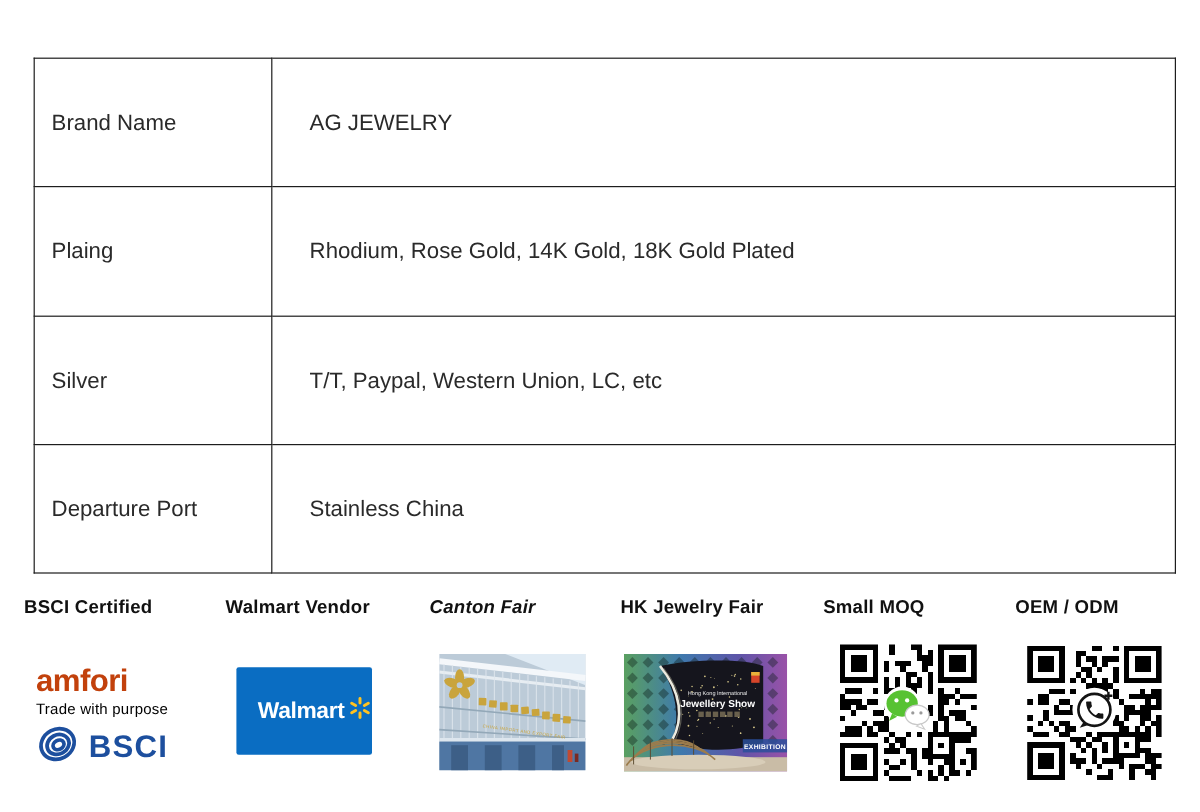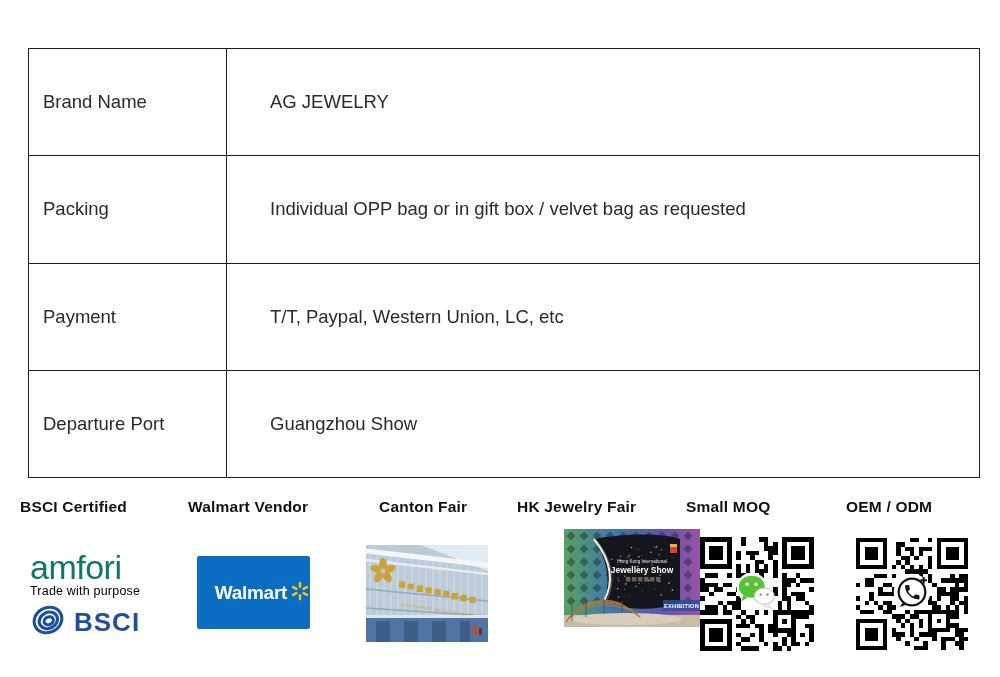--- a/index.html
+++ b/index.html
@@ -5,72 +5,72 @@
   html,body{margin:0;padding:0;background:#fff;}
   .page{position:relative;width:1000px;height:677px;background:#fff;overflow:hidden;
         font-family:"Liberation Sans", sans-serif;color:#262626;}
 
   
   table.spec{position:absolute;left:28px;top:28px;width:952px;height:430px;
              border-collapse:collapse;table-layout:fixed;margin-top:20px;}
   table.spec td{border:1.6px solid #1d1d1d;font-size:18.5px;color:#2a2a2a;
                 vertical-align:middle;white-space:nowrap;overflow:hidden;}
   table.spec td.k{width:182px;padding-left:14px;}
-  table.spec td.v{padding-left:43px;}
+  table.spec td.v{padding-left:31px;}
 
   
   .badge-label{position:absolute;top:498px;height:20px;font-size:15.5px;font-weight:bold;
                color:#111;letter-spacing:.2px;}
-  .lb1{left:20px;width:130px;} .lb2{left:188px;width:130px;} .lb3{left:379px;width:132px;}
+  .lb1{left:20px;width:130px;} .lb2{left:188px;width:130px;} .lb3{left:358px;width:132px;font-style:italic;}
   .lb4{left:517px;width:134px;} .lb5{left:686px;width:130px;} .lb6{left:846px;width:130px;}
 
   
   .amfori{position:absolute;left:30px;top:551px;width:120px;height:92px;}
-  .amfori-word{font-size:34px;line-height:32px;font-weight:normal;color:#0f766e;letter-spacing:-.5px;}
+  .amfori-word{font-size:26px;line-height:32px;font-weight:bold;color:#c2410c;letter-spacing:-.5px;}
   .amfori-tag{font-size:12.5px;line-height:14px;color:#000000;margin-top:1px;letter-spacing:.2px;}
   .bsci-row{display:flex;align-items:center;gap:8px;margin-top:4px;}
   .bsci-word{font-size:26px;color:#1d4f9e;letter-spacing:1px;font-weight:bold;}
 
   
   .walmart{position:absolute;left:197px;top:556px;width:113px;height:73px;background:#0a6dc2;
            display:flex;align-items:center;justify-content:flex-end;gap:3px;border-radius:2px;}
   .walmart-word{color:#fff;font-size:19px;font-weight:bold;letter-spacing:-.3px;}
 
   
   .canton{position:absolute;left:366px;top:545px;width:122px;height:97px;}
-  .hk{position:absolute;left:520px;top:529px;width:152px;height:98px;margin-left:44px;}
+  .hk{position:absolute;left:520px;top:545px;width:152px;height:98px;}
 
   
   .qr{position:absolute;width:114px;height:114px;background:#fff;}
   .qr-wechat{left:700px;top:537px;}
   .qr-whatsapp{left:856px;top:538px;width:112px;height:112px;}
   .qr-icon{position:absolute;left:50%;top:50%;transform:translate(-50%,-50%);}
 </style>
 </head>
 <body>
 
 <div class="page">
 
   <table class="spec">
     <tbody>
       <tr>
         <td class="k">Brand Name</td>
         <td class="v">AG JEWELRY</td>
       </tr>
       <tr>
-        <td class="k">Packing</td>
-        <td class="v">Individual OPP bag or in gift box / velvet bag as requested</td>
+        <td class="k">Plaing</td>
+        <td class="v">Rhodium, Rose Gold, 14K Gold, 18K Gold Plated</td>
       </tr>
       <tr>
-        <td class="k">Payment</td>
+        <td class="k">Silver</td>
         <td class="v">T/T, Paypal, Western Union, LC, etc</td>
       </tr>
       <tr>
         <td class="k">Departure Port</td>
-        <td class="v">Guangzhou Show</td>
+        <td class="v">Stainless China</td>
       </tr>
     </tbody>
   </table>
 
   <div class="badge-label lb1">BSCI Certified</div>
   <div class="badge-label lb2">Walmart Vendor</div>
   <div class="badge-label lb3">Canton Fair</div>
   <div class="badge-label lb4">HK Jewelry Fair</div>
   <div class="badge-label lb5">Small MOQ</div>
   <div class="badge-label lb6">OEM / ODM</div>

